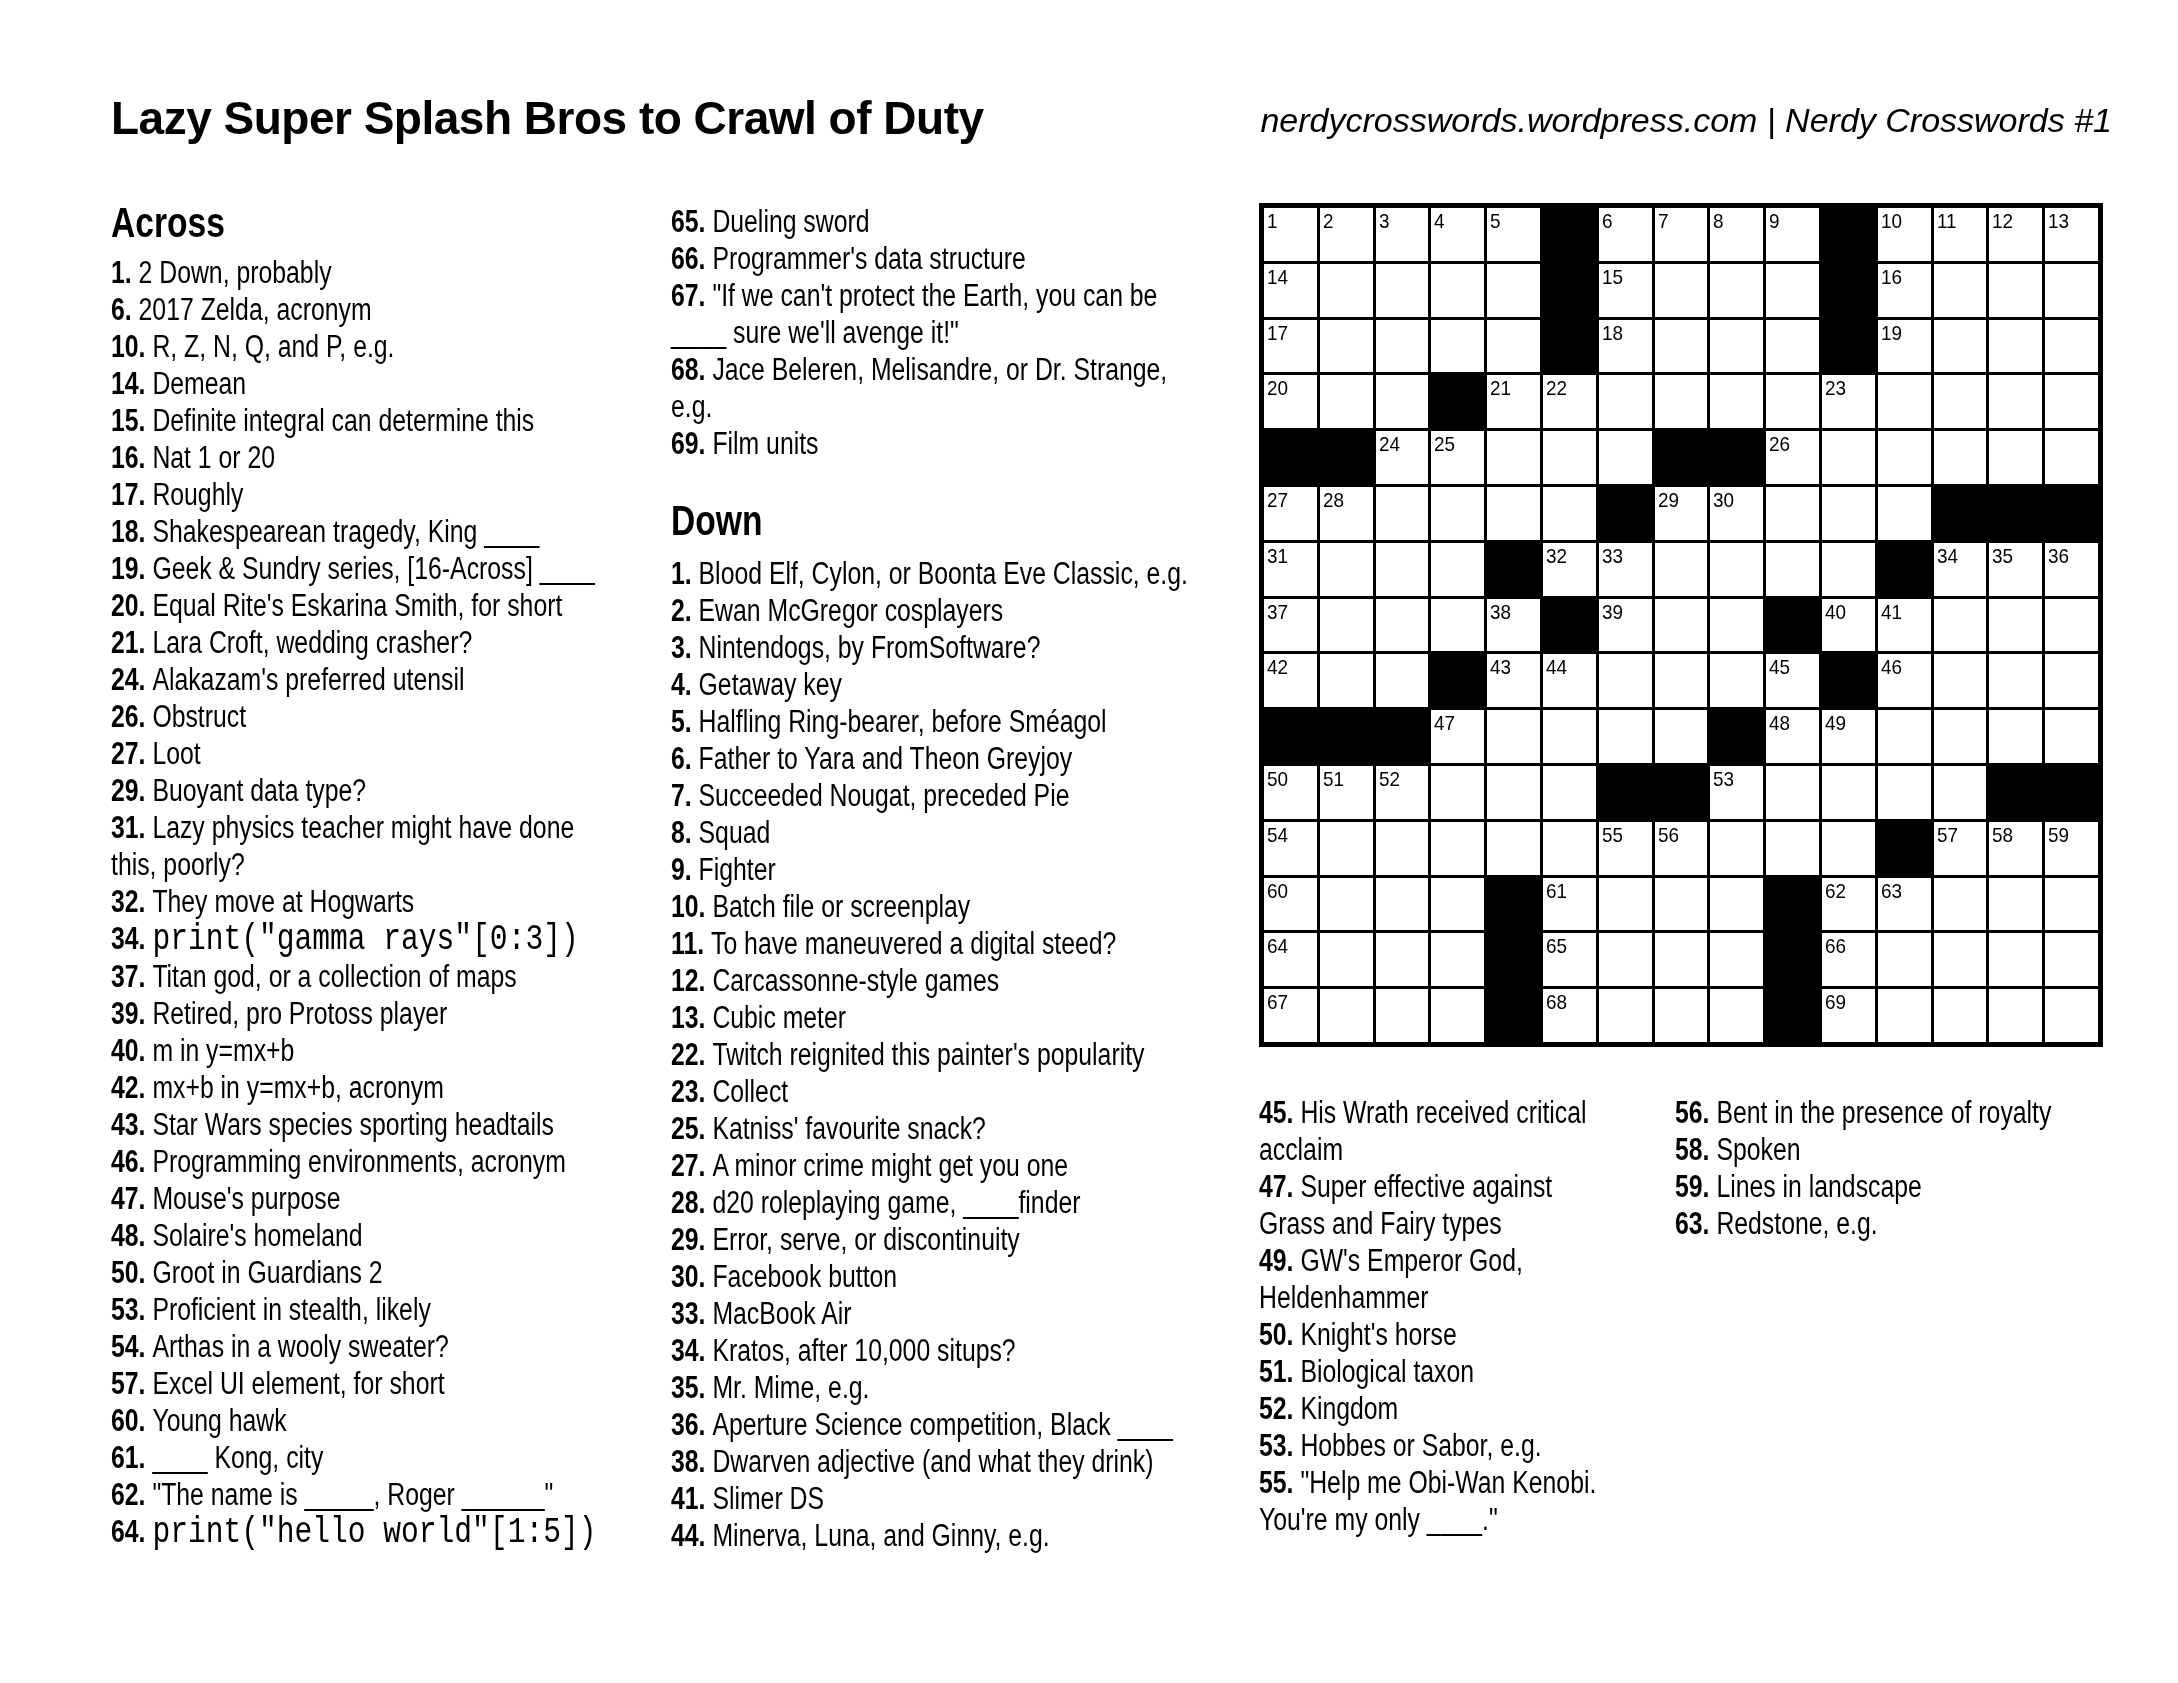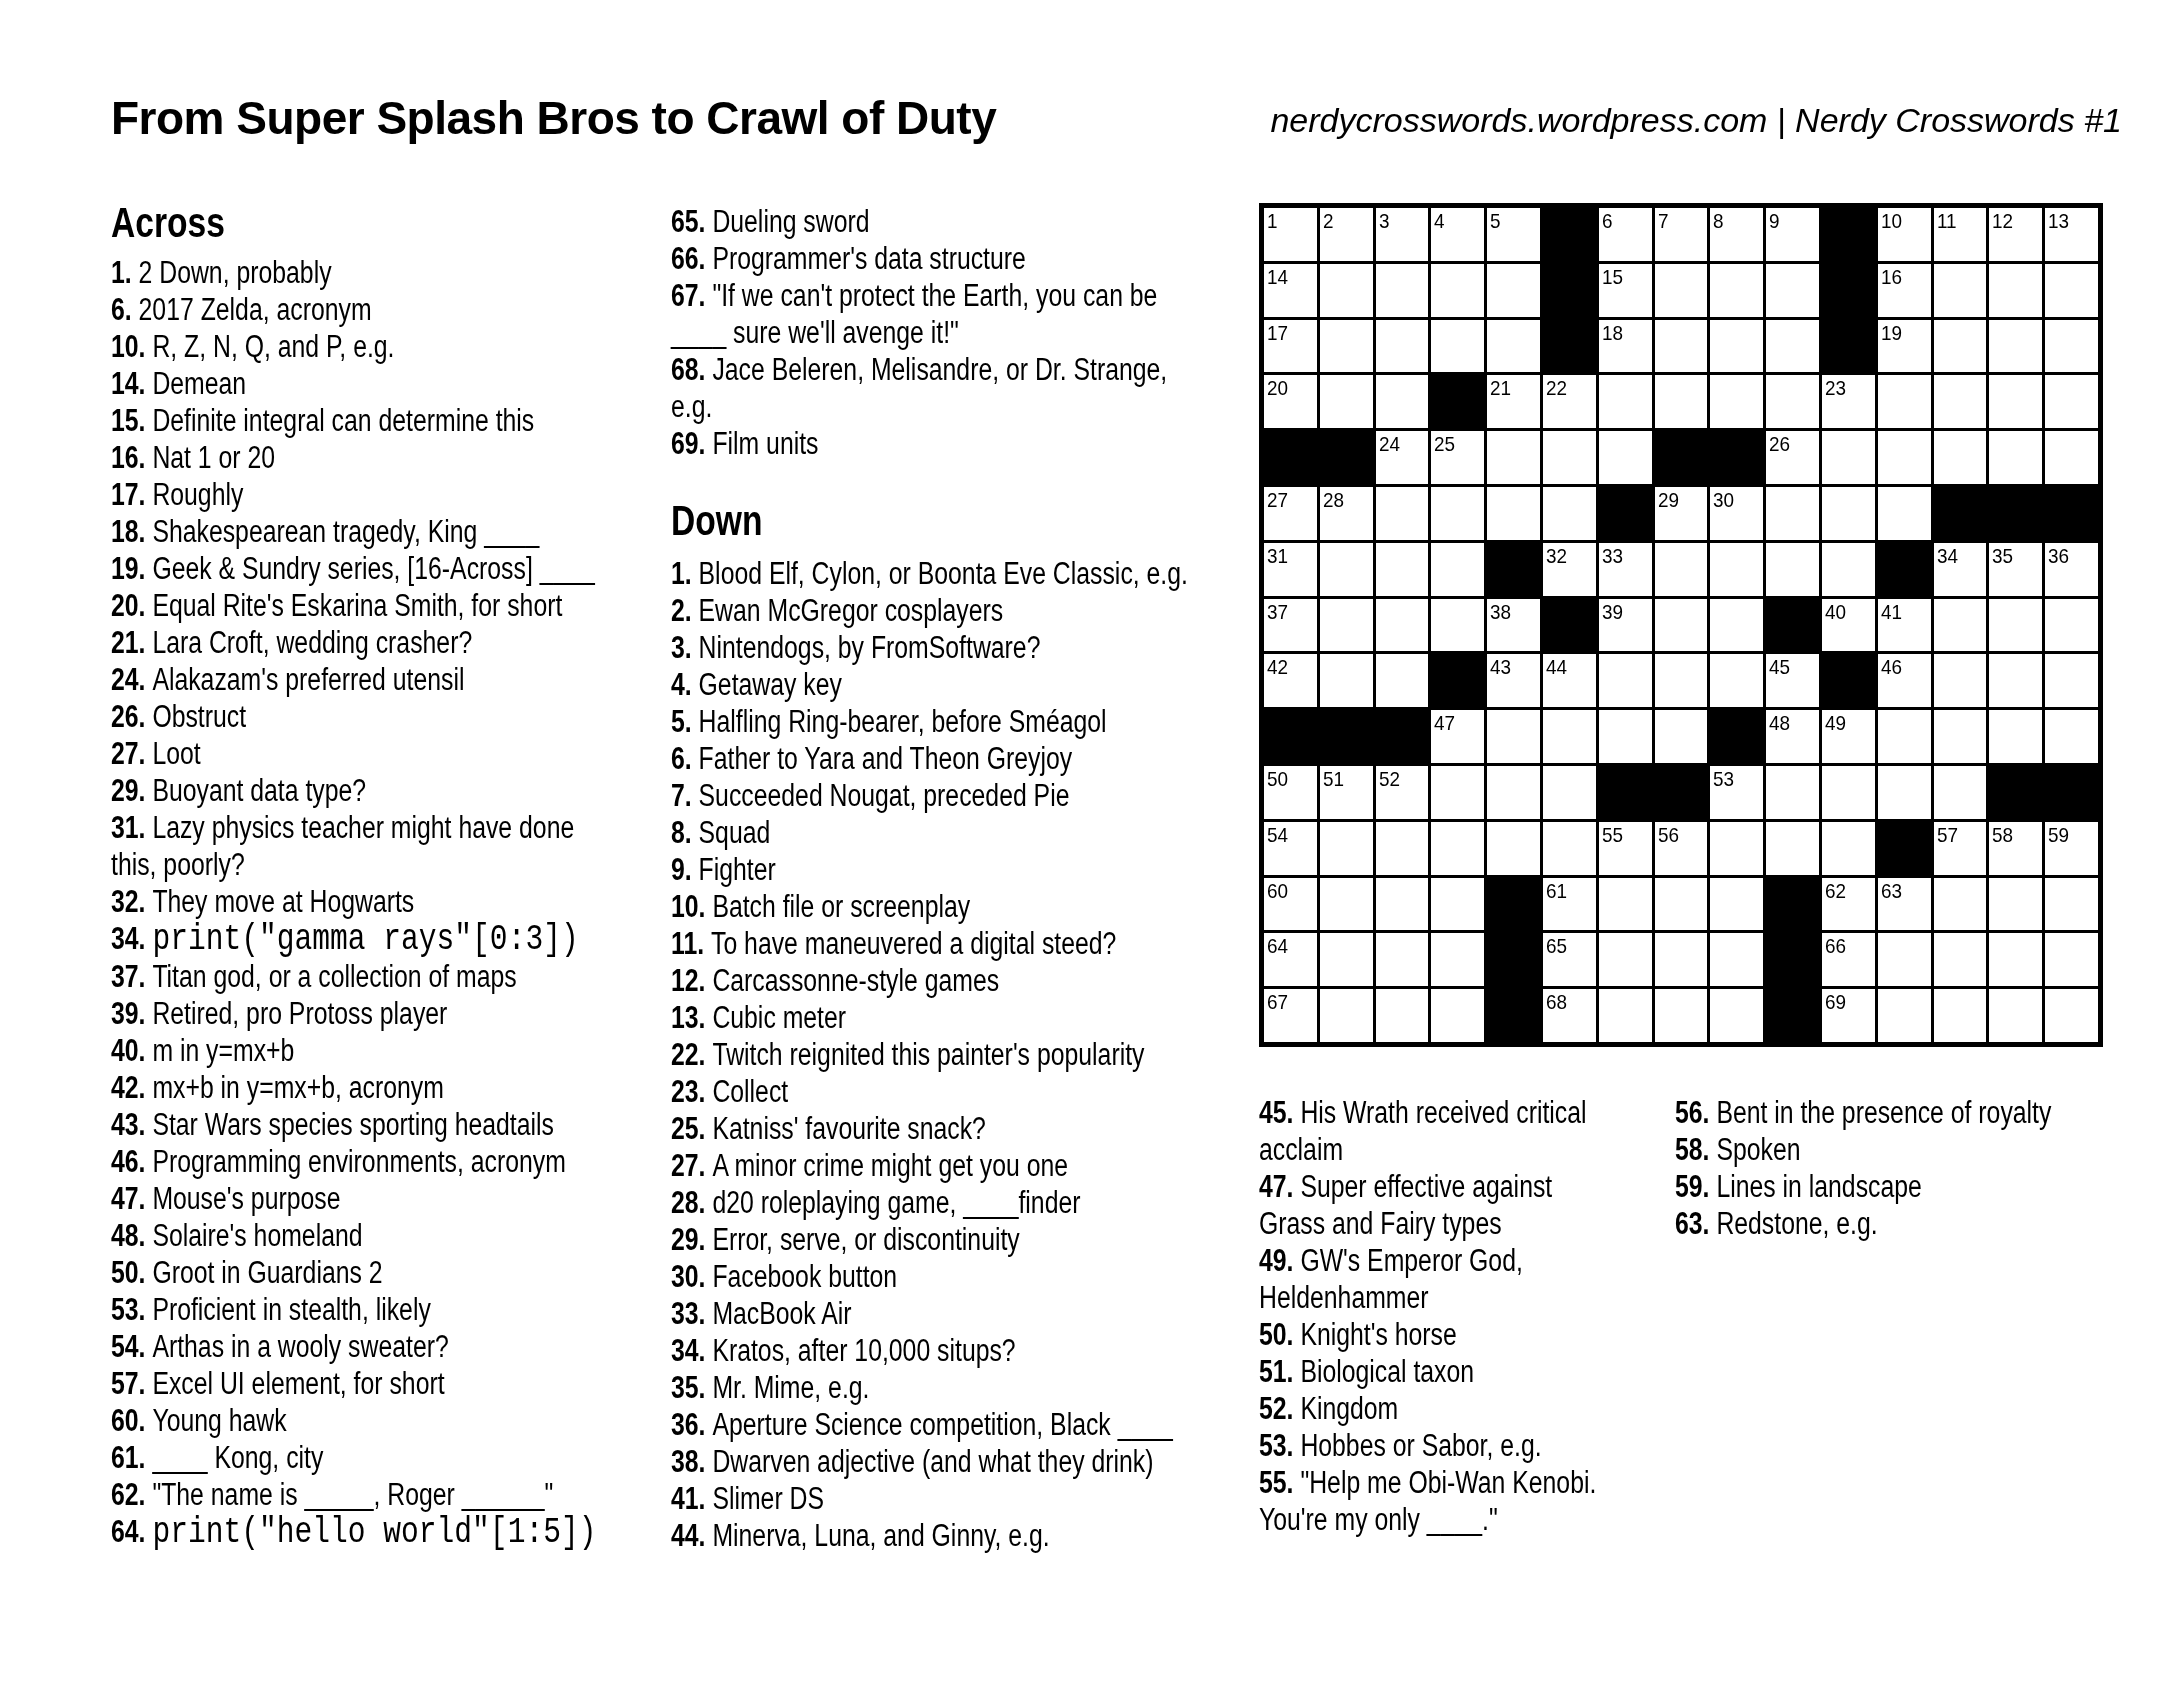--- a/index.html
+++ b/index.html
@@ -6,21 +6,21 @@
   body {
     width:2178px; height:1683px; position:relative; overflow:hidden;
     font-family:"Liberation Sans", sans-serif; color:#000;
     -webkit-font-smoothing:antialiased;
   }
   .title {
     position:absolute; left:111px; top:91px;
     font-size:46px; font-weight:bold; letter-spacing:-0.5px; white-space:nowrap;
   }
   .subtitle {
-    position:absolute; right:56px; top:101px;
+    position:absolute; right:66px; top:101px;
     font-size:34px; font-style:italic; white-space:nowrap;
   }
   .col {
     position:absolute; transform:scaleX(0.8); transform-origin:left top;
   }
   #col1 { left:111px;  top:198px;  width:653px; }
   #col2 { left:671px;  top:203px;  width:693px; }
   #col3 { left:1259px; top:1094px; width:543px; }
   #col4 { left:1675px; top:1094px; width:554px; }
   .hdr { font-size:42px; font-weight:bold; line-height:50px; margin-bottom:6px; }
@@ -39,21 +39,21 @@
   .cell.black { background:#000; }
   .num {
     position:absolute; top:0px; left:3px;
     font-size:21px; line-height:25px;
     transform:scaleX(0.9); transform-origin:left top;
   }
 </style>
 </head>
 <body>
 
-<div class="title">From Super Splash Bros to Crawl of Duty</div>
+<div class="title">Lazy Super Splash Bros to Crawl of Duty</div>
 <div class="subtitle">nerdycrosswords.wordpress.com | Nerdy Crosswords #1</div>
 
 <div class="col" id="col1">
     <div class="hdr">Across</div>
     <div class="clue"><span class="cnum">1. </span><span class="ctext">2 Down, probably</span></div>
     <div class="clue"><span class="cnum">6. </span><span class="ctext">2017 Zelda, acronym</span></div>
     <div class="clue"><span class="cnum">10. </span><span class="ctext">R, Z, N, Q, and P, e.g.</span></div>
     <div class="clue"><span class="cnum">14. </span><span class="ctext">Demean</span></div>
     <div class="clue"><span class="cnum">15. </span><span class="ctext">Definite integral can determine this</span></div>
     <div class="clue"><span class="cnum">16. </span><span class="ctext">Nat 1 or 20</span></div>

